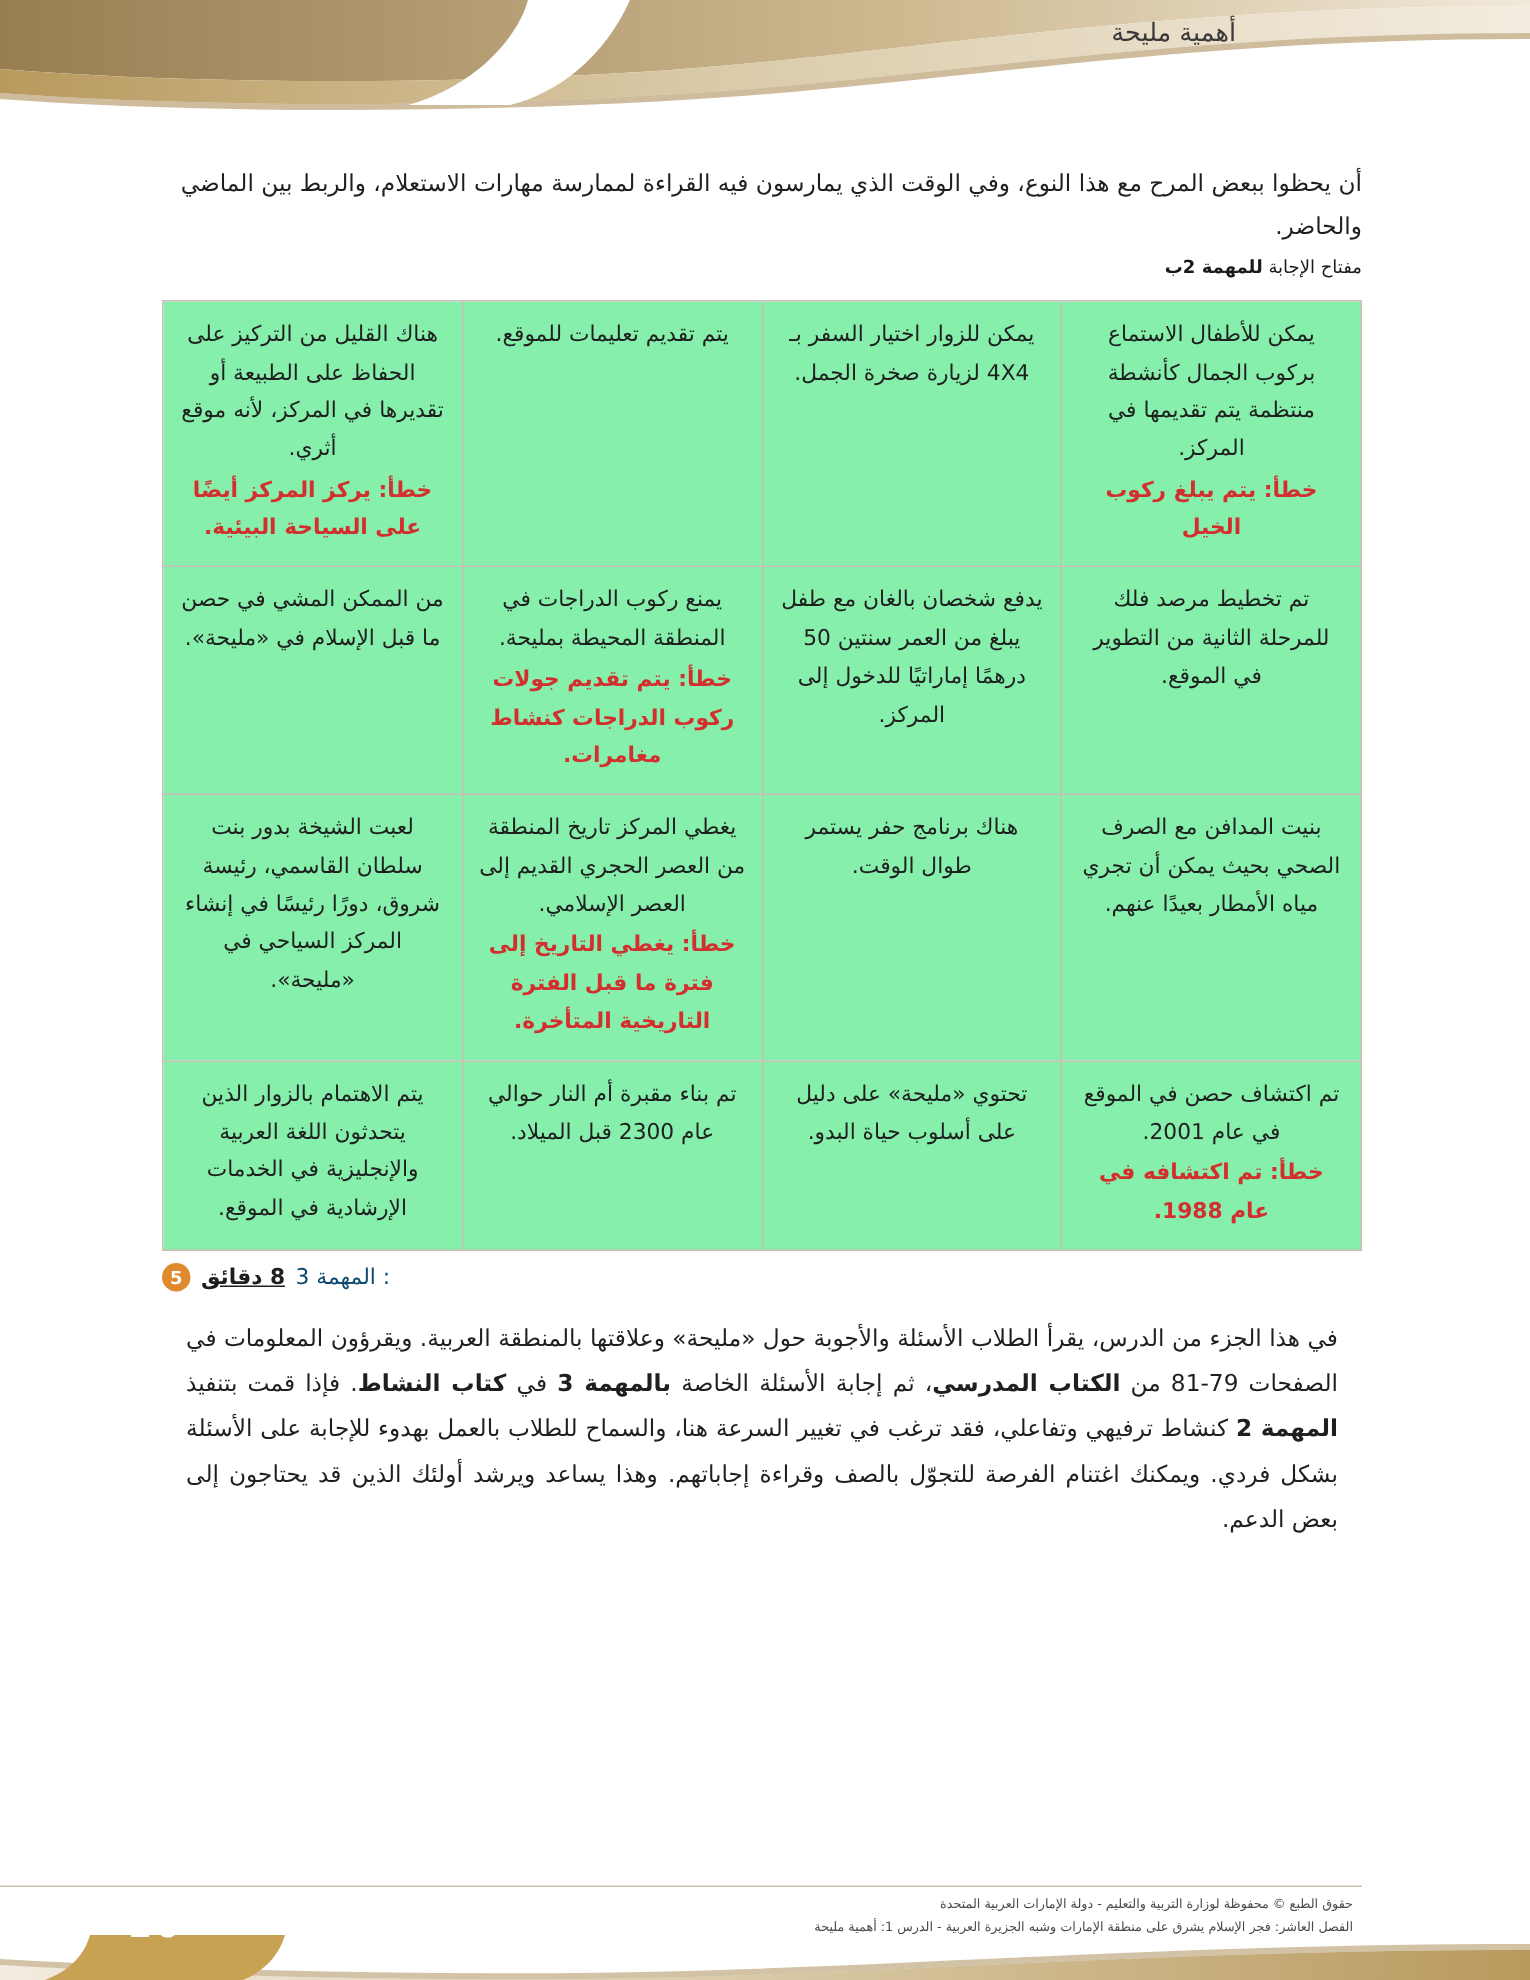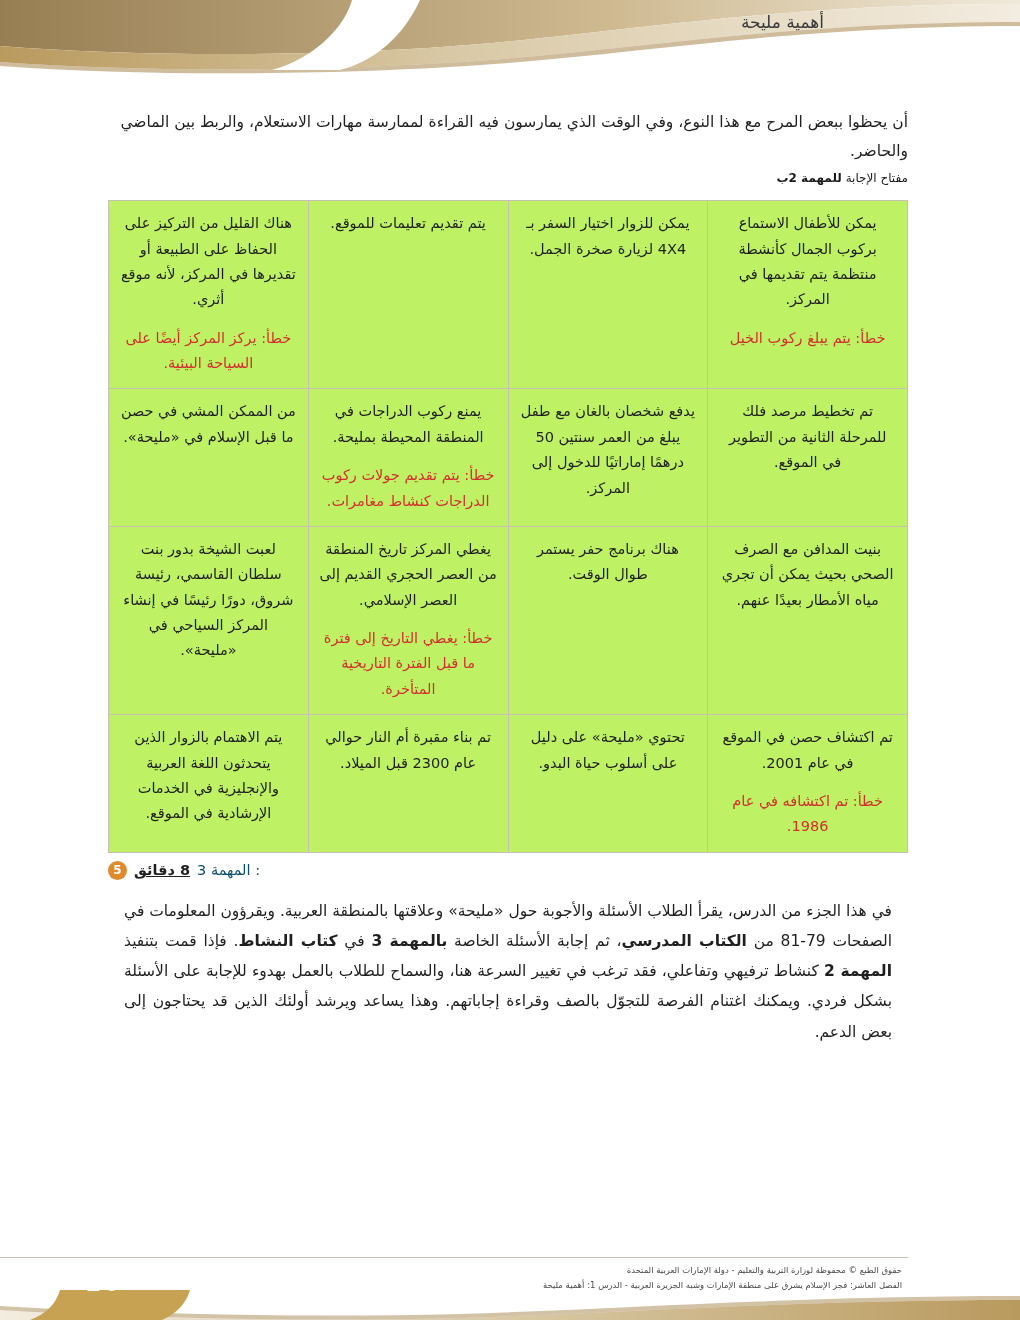--- a/index.html
+++ b/index.html
@@ -65,35 +65,35 @@
 
   
   table.answer-table {
     border-collapse: collapse;
     width: 800px;
     table-layout: fixed;
     margin: 0 0 8px 0;
   }
   table.answer-table td {
     border: 1px solid #c9bfb5;
-    background: #bef264;
+    background: #86efac;
     vertical-align: top;
     padding: 10px 10px 12px 10px;
     font-size: 14.5px;
     line-height: 1.75;
     text-align: center;
     color: #1f1f1f;
     width: 25%;
   }
   .cell-main { display: block; }
   .cell-err {
     display: block;
     color: #d32f2f;
-    font-weight: normal;
-    margin-top: 13px;
+    font-weight: bold;
+    margin-top: 2px;
   }
 
   
   .task-head {
     display: flex;
     flex-direction: row-reverse;
     justify-content: flex-start;
     align-items: center;
     gap: 7px;
     margin: 6px 0 6px 0;
@@ -250,21 +250,21 @@
             <span class="cell-main">يغطي المركز تاريخ المنطقة من العصر الحجري القديم إلى العصر الإسلامي.</span>
             <span class="cell-err">خطأ: يغطي التاريخ إلى فترة ما قبل الفترة التاريخية المتأخرة.</span>
           </td>
           <td>
             <span class="cell-main">لعبت الشيخة بدور بنت سلطان القاسمي، رئيسة شروق، دورًا رئيسًا في إنشاء المركز السياحي في «مليحة».</span>
           </td>
         </tr>
         <tr>
           <td>
             <span class="cell-main">تم اكتشاف حصن في الموقع في عام 2001.</span>
-            <span class="cell-err">خطأ: تم اكتشافه في عام 1986.</span>
+            <span class="cell-err">خطأ: تم اكتشافه في عام 1988.</span>
           </td>
           <td>
             <span class="cell-main">تحتوي «مليحة» على دليل على أسلوب حياة البدو.</span>
           </td>
           <td>
             <span class="cell-main">تم بناء مقبرة أم النار حوالي عام 2300 قبل الميلاد.</span>
           </td>
           <td>
             <span class="cell-main">يتم الاهتمام بالزوار الذين يتحدثون اللغة العربية والإنجليزية في الخدمات الإرشادية في الموقع.</span>
           </td>

